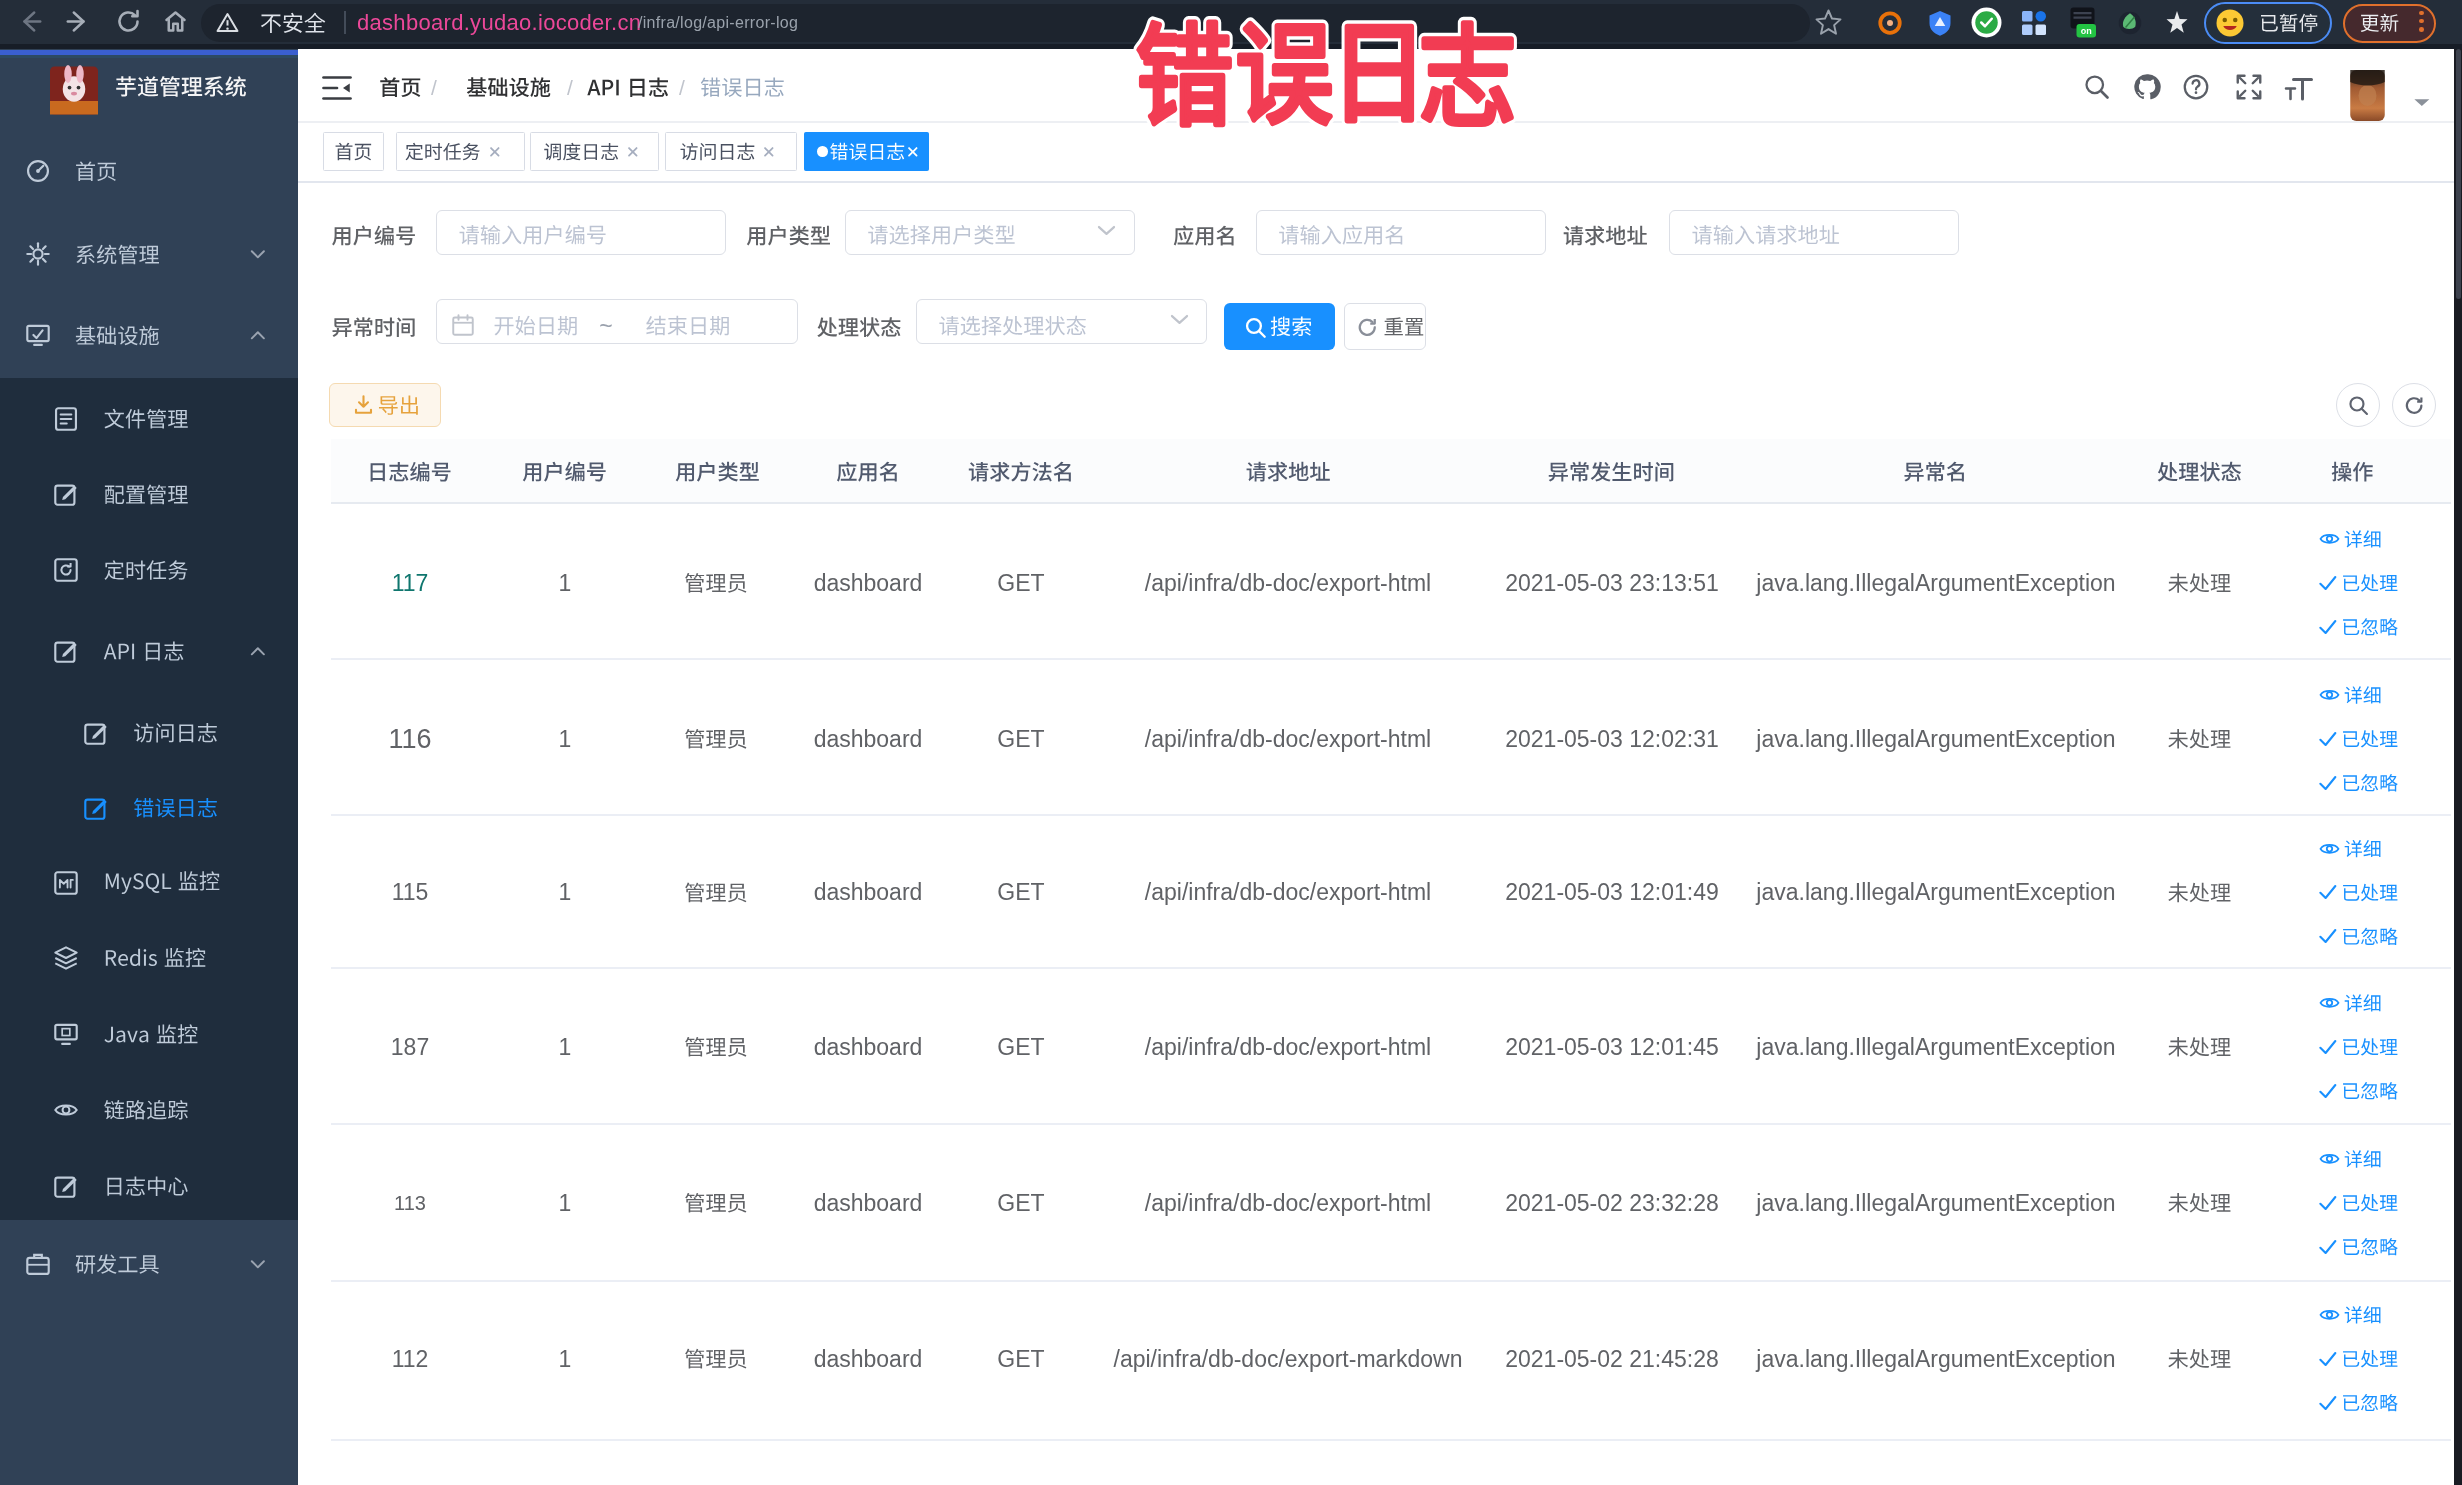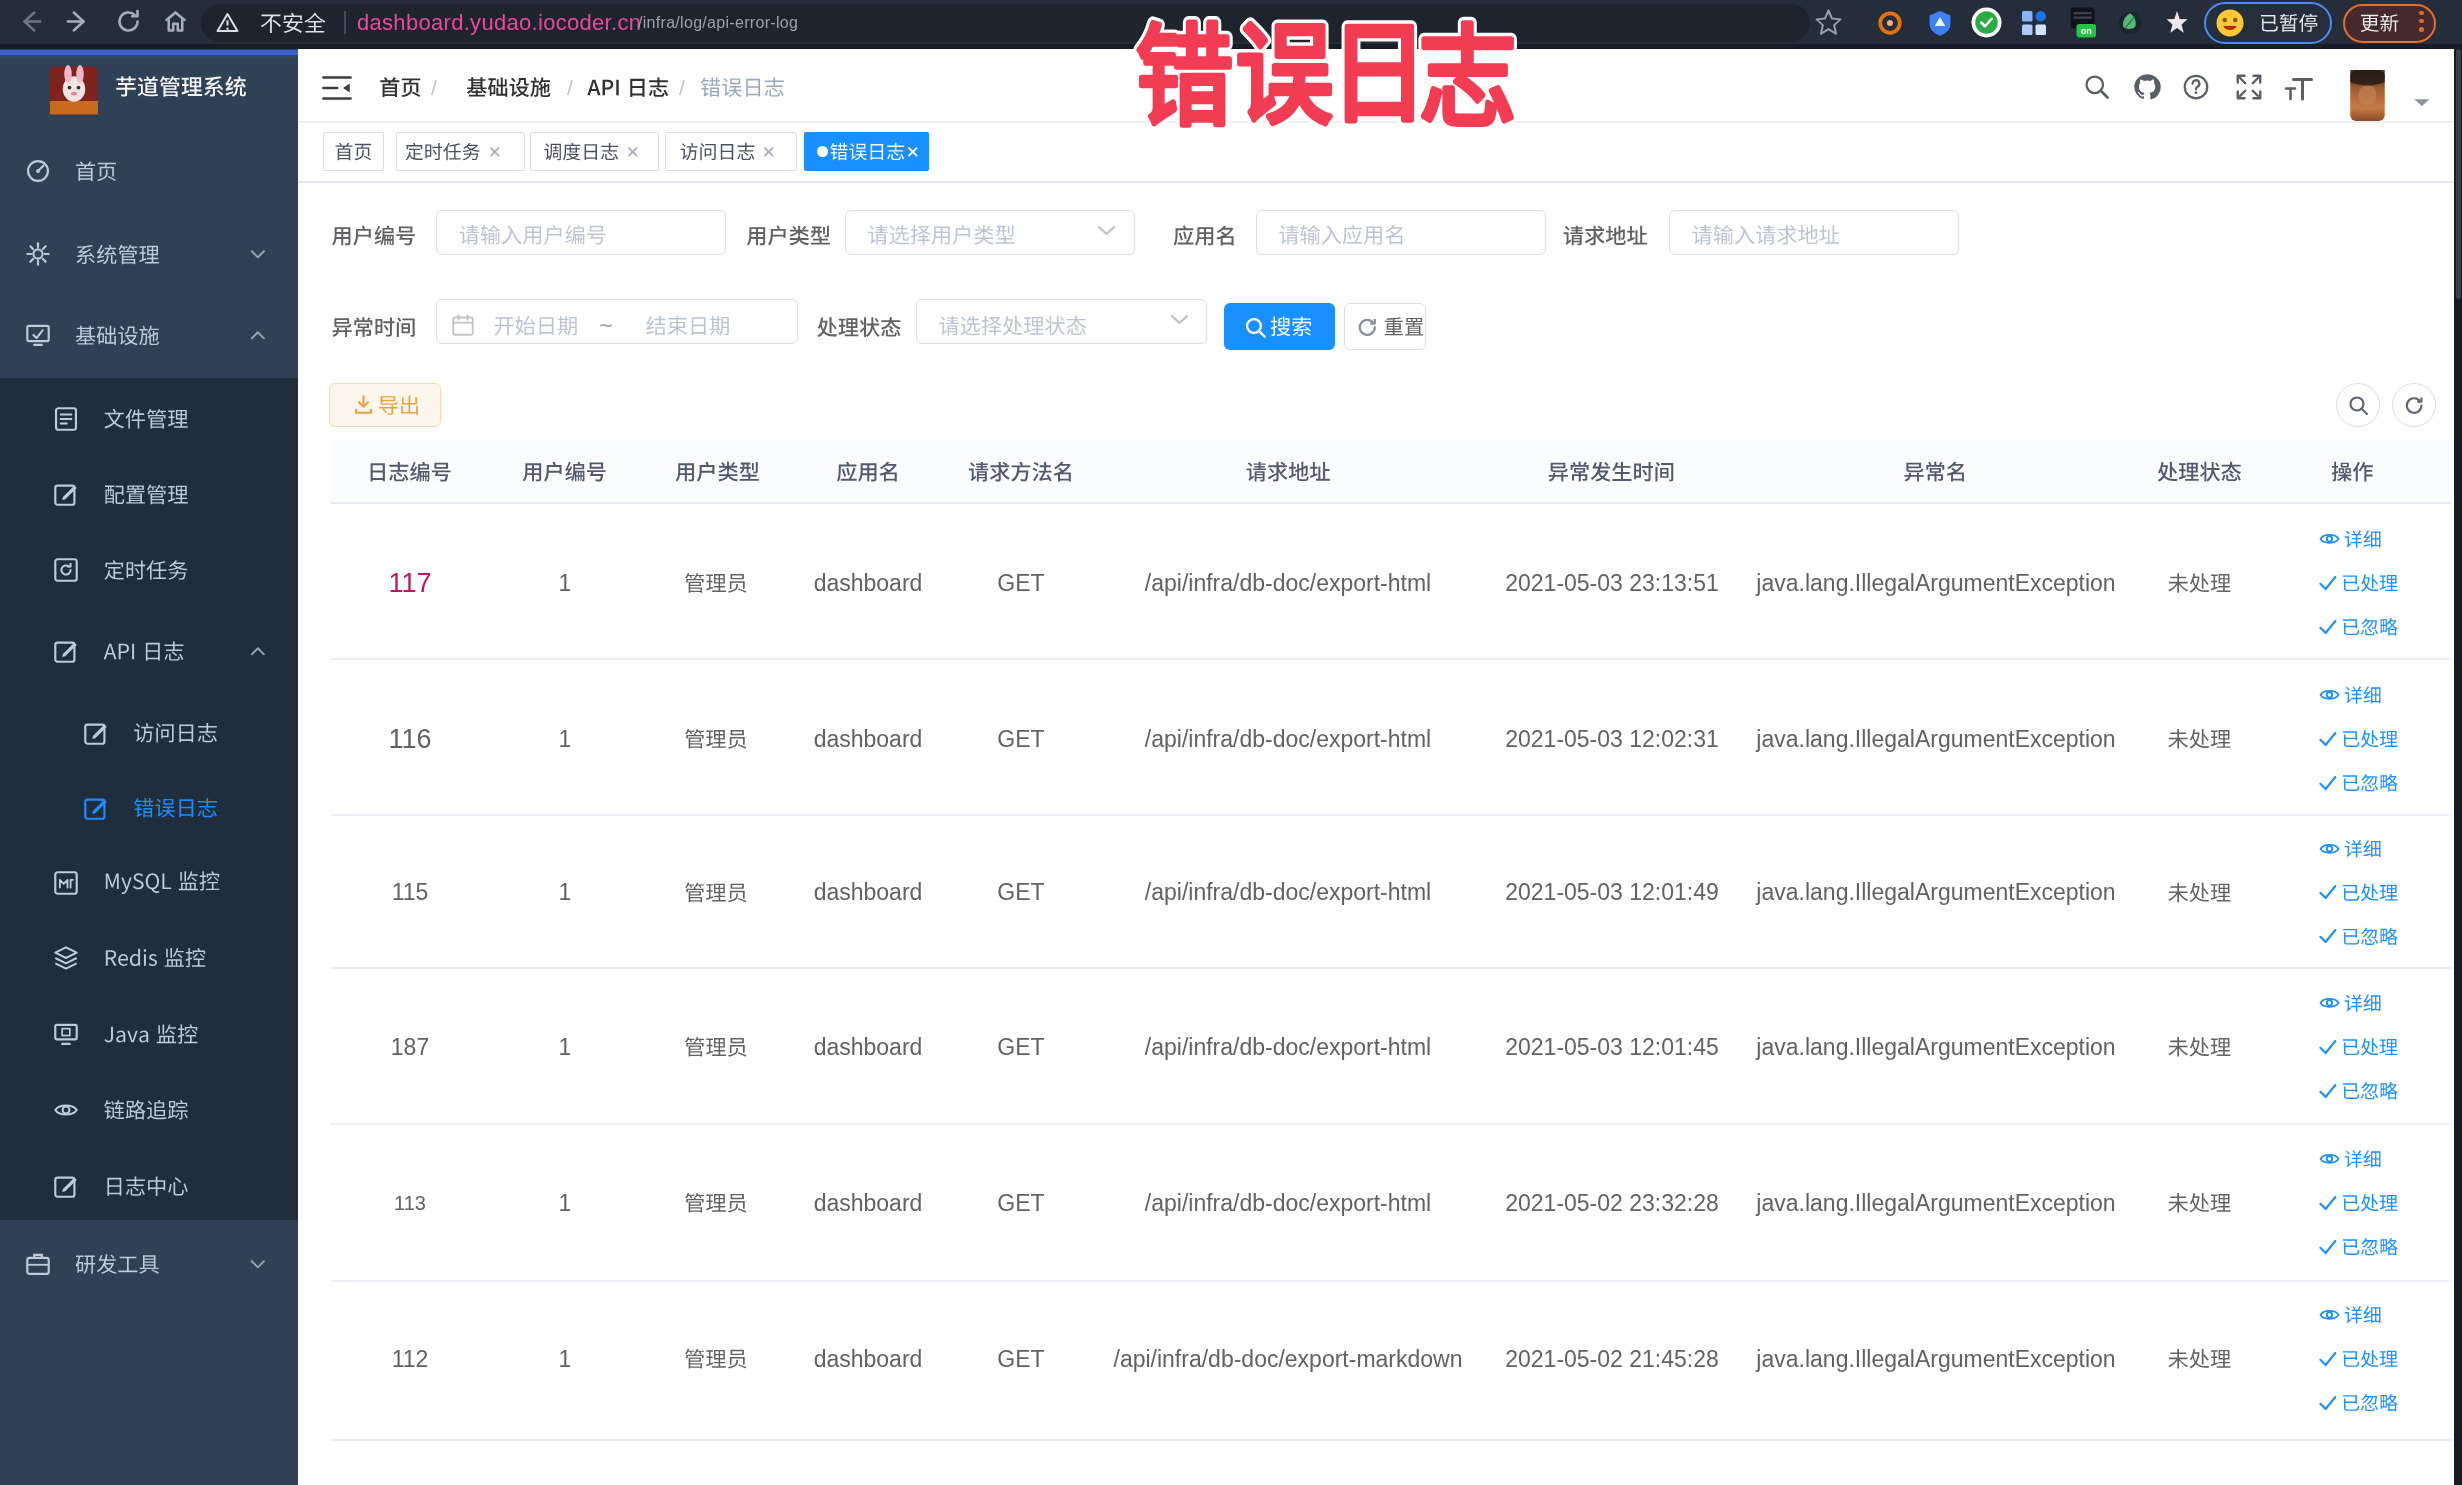--- a/index.html
+++ b/index.html
@@ -301,21 +301,21 @@
       <path d="M19.5 19.5 L26 26" stroke="#5f6470" stroke-width="2.8" stroke-linecap="round"></path>
     </svg>
     <svg style="position:absolute;left:2403px;top:394px" width="23" height="23" viewBox="0 0 30 30" fill="none">
       <path d="M24 15 a9.5 9.5 0 1 1 -2.8 -6.7" stroke="#5f6470" stroke-width="2.8" stroke-linecap="round"></path>
       <path d="M24 4.5 V10 H18.5" stroke="#5f6470" stroke-width="2.8" stroke-linejoin="round"></path>
     </svg>
     <div style="position:absolute;left:331px;top:439px;width:2120px;height:1.5px;background:#e6eaf0"></div>
     <div style="position:absolute;left:331px;top:439px;width:2120px;height:64px;background:#fbfcfd"></div>
     <div style="position:absolute;left:331px;top:502px;width:2120px;height:1.5px;background:#e6eaf0"></div>
     <div style="position:absolute;left:331px;top:658px;width:2120px;height:1.5px;background:#ebeef5"></div>
-    <div style="position:absolute;left:410px;top:583px;transform:translate(-50%,-50%);font-family:'Liberation Sans',sans-serif;font-size:27px;font-weight:400;color:#be185d;white-space:nowrap;line-height:1">117</div>
+    <div style="position:absolute;left:410px;top:583px;transform:translate(-50%,-50%);font-family:'Liberation Sans',sans-serif;font-size:23px;font-weight:400;color:#0f766e;white-space:nowrap;line-height:1">117</div>
     <div style="position:absolute;left:565px;top:583px;transform:translate(-50%,-50%);font-family:'Liberation Sans',sans-serif;font-size:23px;font-weight:400;color:#606266;white-space:nowrap;line-height:1">1</div>
     <div style="position:absolute;left:868px;top:583px;transform:translate(-50%,-50%);font-family:'Liberation Sans',sans-serif;font-size:23px;font-weight:400;color:#606266;white-space:nowrap;line-height:1">dashboard</div>
     <div style="position:absolute;left:1021px;top:583px;transform:translate(-50%,-50%);font-family:'Liberation Sans',sans-serif;font-size:23px;font-weight:400;color:#606266;white-space:nowrap;line-height:1">GET</div>
     <div style="position:absolute;left:1288px;top:583px;transform:translate(-50%,-50%);font-family:'Liberation Sans',sans-serif;font-size:23px;font-weight:400;color:#606266;white-space:nowrap;line-height:1">/api/infra/db-doc/export-html</div>
     <div style="position:absolute;left:1612px;top:583px;transform:translate(-50%,-50%);font-family:'Liberation Sans',sans-serif;font-size:23px;font-weight:400;color:#606266;white-space:nowrap;line-height:1">2021-05-03 23:13:51</div>
     <div style="position:absolute;left:1936px;top:583px;transform:translate(-50%,-50%);font-family:'Liberation Sans',sans-serif;font-size:23px;font-weight:400;color:#606266;white-space:nowrap;line-height:1">java.lang.IllegalArgumentException</div>
     <svg style="position:absolute;left:2319px;top:529px" width="21" height="19.7" viewBox="0 0 28 26" fill="none">
       <path d="M2 13 C6 6 22 6 26 13 C22 20 6 20 2 13 Z" stroke="#1890ff" stroke-width="2.4"></path>
       <circle cx="14" cy="13" r="3.6" stroke="#1890ff" stroke-width="2.4"></circle>
     </svg>

